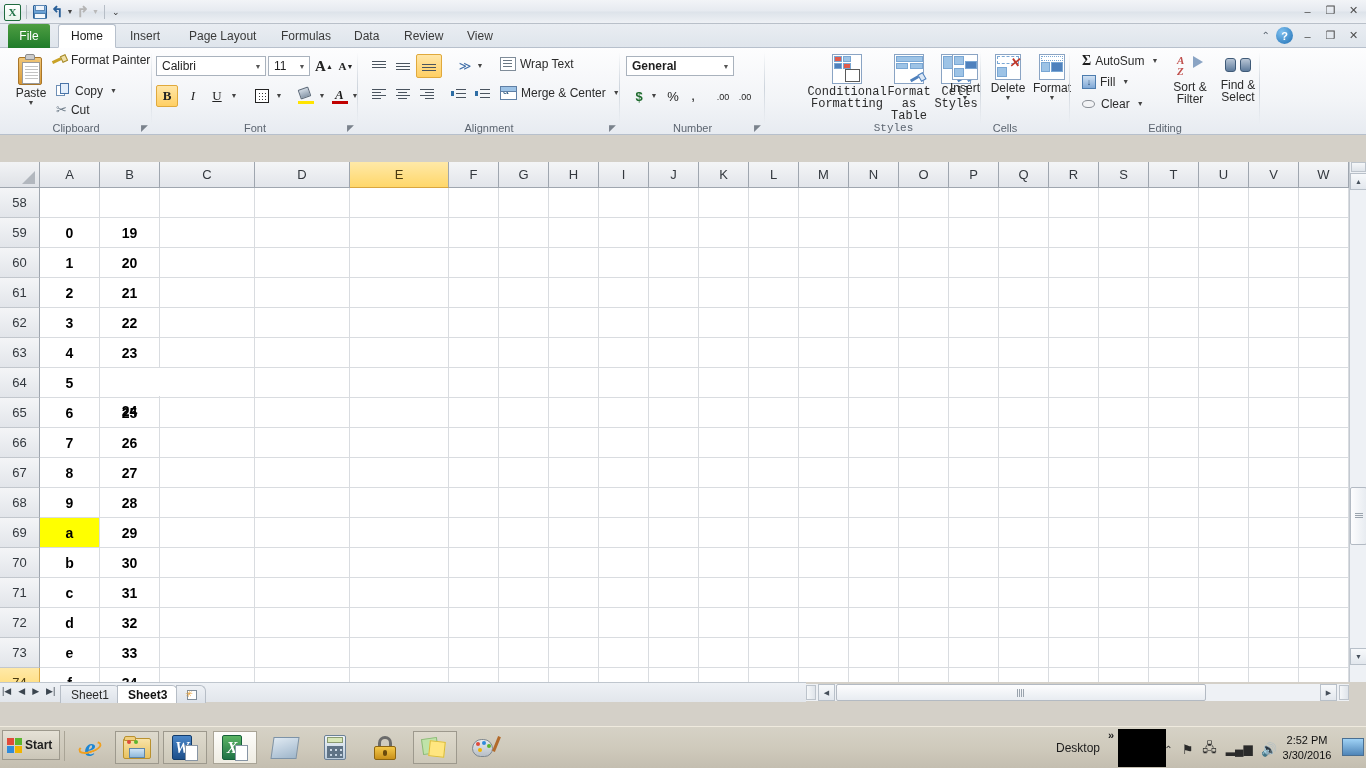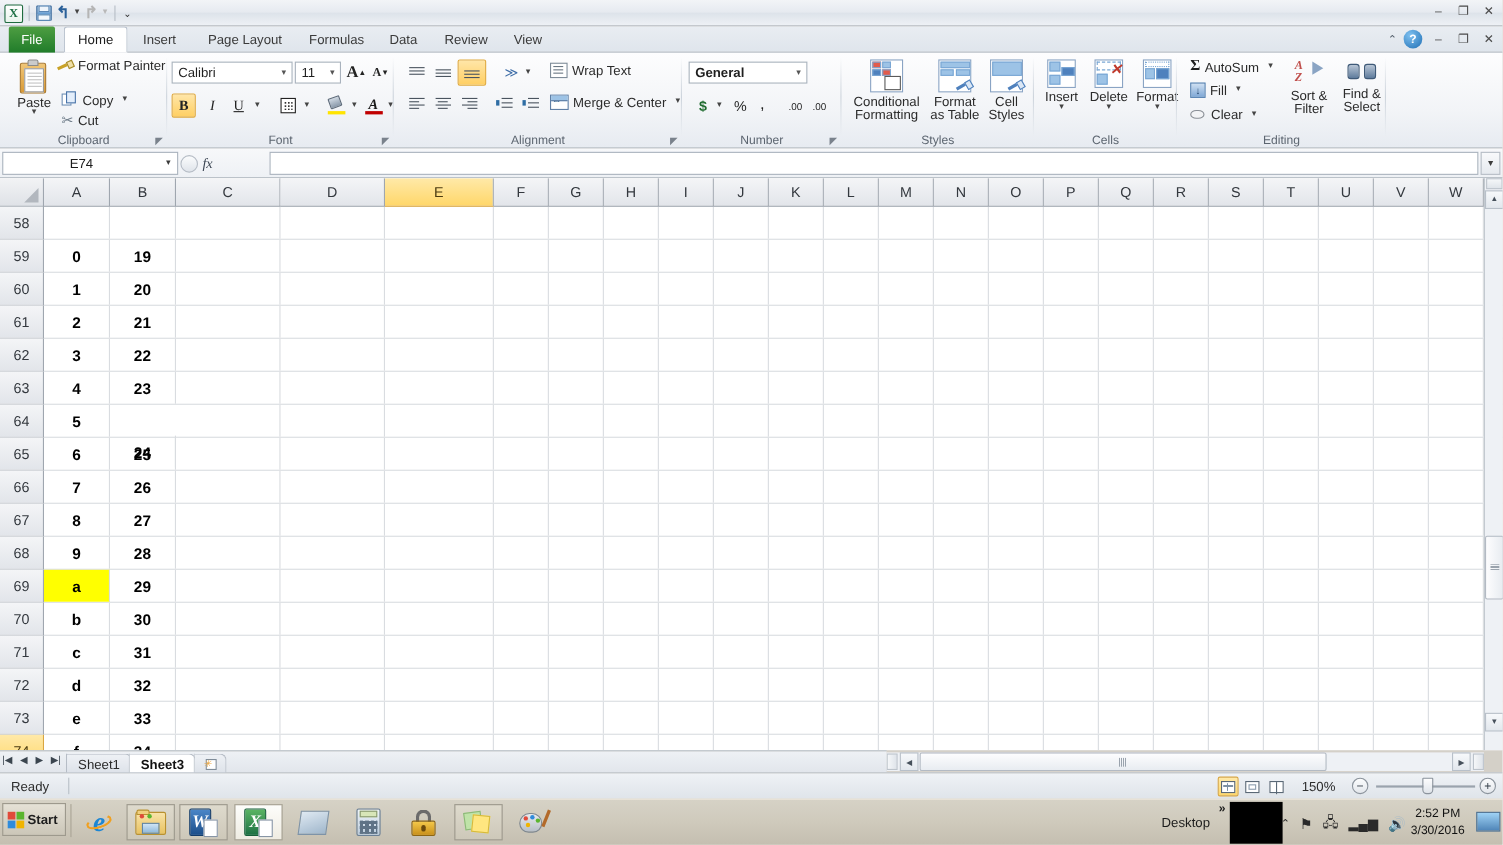--- a/index.html
+++ b/index.html
@@ -610,21 +610,21 @@
       </div>
       <div class="num-btn" style="left:44px;top:38px;width:18px;height:20px;color:#1f1f1f;">%</div>
       <div class="num-btn" style="left:64px;top:36px;width:18px;height:20px;color:#1f1f1f;font-size:15px;">,</div>
       <div class="num-btn" style="left:92px;top:40px;width:22px;height:18px;font-size:9px;color:#1f1f1f;">.00</div>
       <div class="num-btn" style="left:114px;top:40px;width:22px;height:18px;font-size:9px;color:#1f1f1f;">.00</div>
       <div class="gname">Number</div>
       <div class="dlg-launch">◤</div>
       <div class="gdiv"></div>
     </div>
 
-    <div class="group" style="left:765px;width:175px;">
+    <div class="group" style="left:806px;width:175px;font-family:Liberation Mono, monospace;">
       <div class="btn vert" style="left:4px;top:6px;width:74px;">
         <span class="grid-ico" style="margin-bottom:2px;">
           <i class="c" style="left:1px;top:1px;width:8px;height:6px;background:#e15b4c;"></i>
           <i class="c" style="left:10px;top:1px;width:8px;height:6px;"></i>
           <i class="c" style="left:1px;top:8px;width:8px;height:6px;background:#4f81bd;"></i>
           <i class="c" style="left:10px;top:8px;width:8px;height:6px;background:#e15b4c;"></i>
           <i class="c" style="left:12px;top:14px;width:15px;height:13px;background:#fff;border:1px solid #5a5a5a;"></i>
         </span>
         <span>Conditional</span>
         <span>Formatting</span>
@@ -722,32 +722,20 @@
             <i class="r"></i>
         </span>
         <span>Find &amp;</span>
         <span>Select</span>
       </div>
       <div class="gname">Editing</div>
       <div class="gdiv"></div>
     </div>
   </div>
 
-  <div class="fbar">
-    <div class="namebox">
-      <span class="nv">E74</span>
-      <span class="na">▼</span>
-    </div>
-    <div class="fx-area">
-      <span class="round-btn"></span>
-      <span class="fx">fx</span>
-    </div>
-    <div class="finput"></div>
-    <div class="fb-expand">▼</div>
-  </div>
 
   <div class="gridwrap">
     <div class="corner"></div>
     <div class="colhead">
         <div class="ch" style="width: 60px;">A</div>
         <div class="ch" style="width: 60px;">B</div>
         <div class="ch" style="width: 95px;">C</div>
         <div class="ch" style="width: 95px;">D</div>
         <div class="ch sel" style="width: 99px;">E</div>
         <div class="ch" style="width: 50px;">F</div>
@@ -1243,41 +1231,20 @@
     <div class="stab" style="left:60px;">Sheet1</div>
     <div class="stab active" style="left:117px;">Sheet3</div>
     <div class="stab-new" style="left:176px;">
       <span class="newsheet-ico">
           <i class="pg"></i>
           <i class="st">✳</i>
         </span>
     </div>
   </div>
 
-  <div class="statusbar">
-    <div class="ready">Ready</div>
-    <div class="st-sep"></div>
-    <div class="viewbtns">
-      <span class="vb on">
-          <i class="vb-grid"></i>
-        </span>
-      <span class="vb">
-          <i class="vb-page"></i>
-        </span>
-      <span class="vb">
-          <i class="vb-brk"></i>
-        </span>
-    </div>
-    <div class="zoomtxt">150%</div>
-    <div class="zm-minus">−</div>
-    <div class="zm-track"></div>
-    <div class="zm-mid"></div>
-    <div class="zm-thumb"></div>
-    <div class="zm-plus">+</div>
-  </div>
 
   <div class="taskbar">
     <div class="start">
       <span class="winlogo">
           <i></i>
           <i></i>
           <i></i>
           <i></i>
         </span>
       <span>Start</span>

